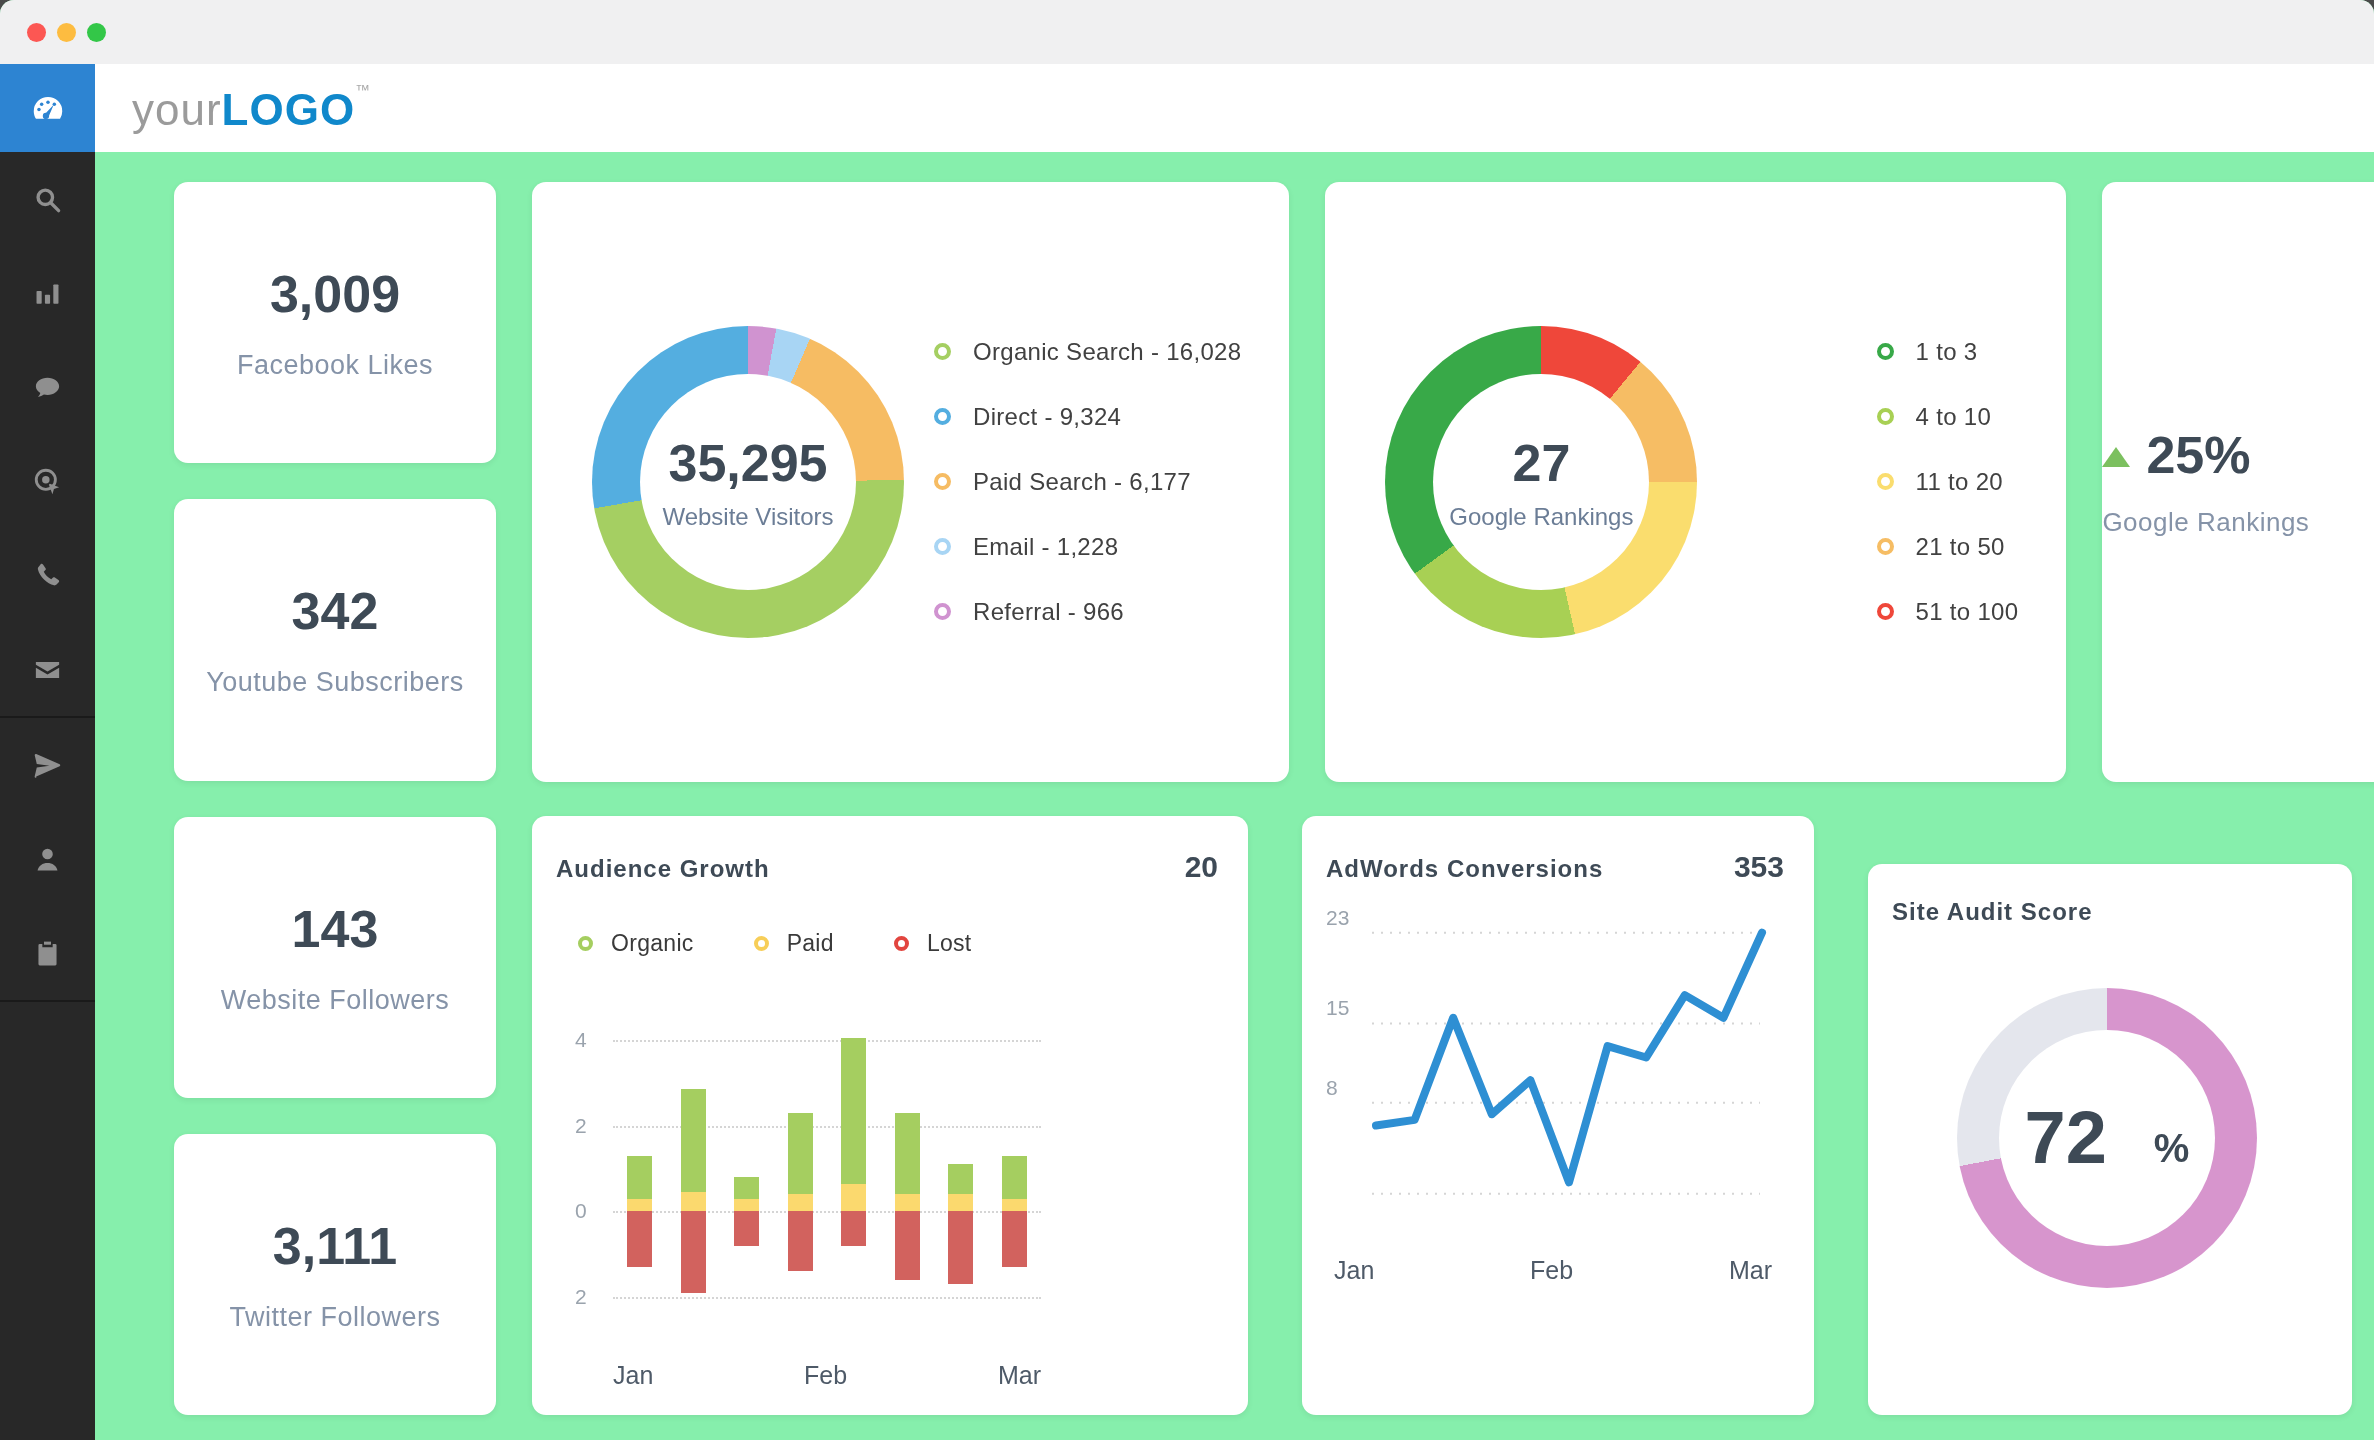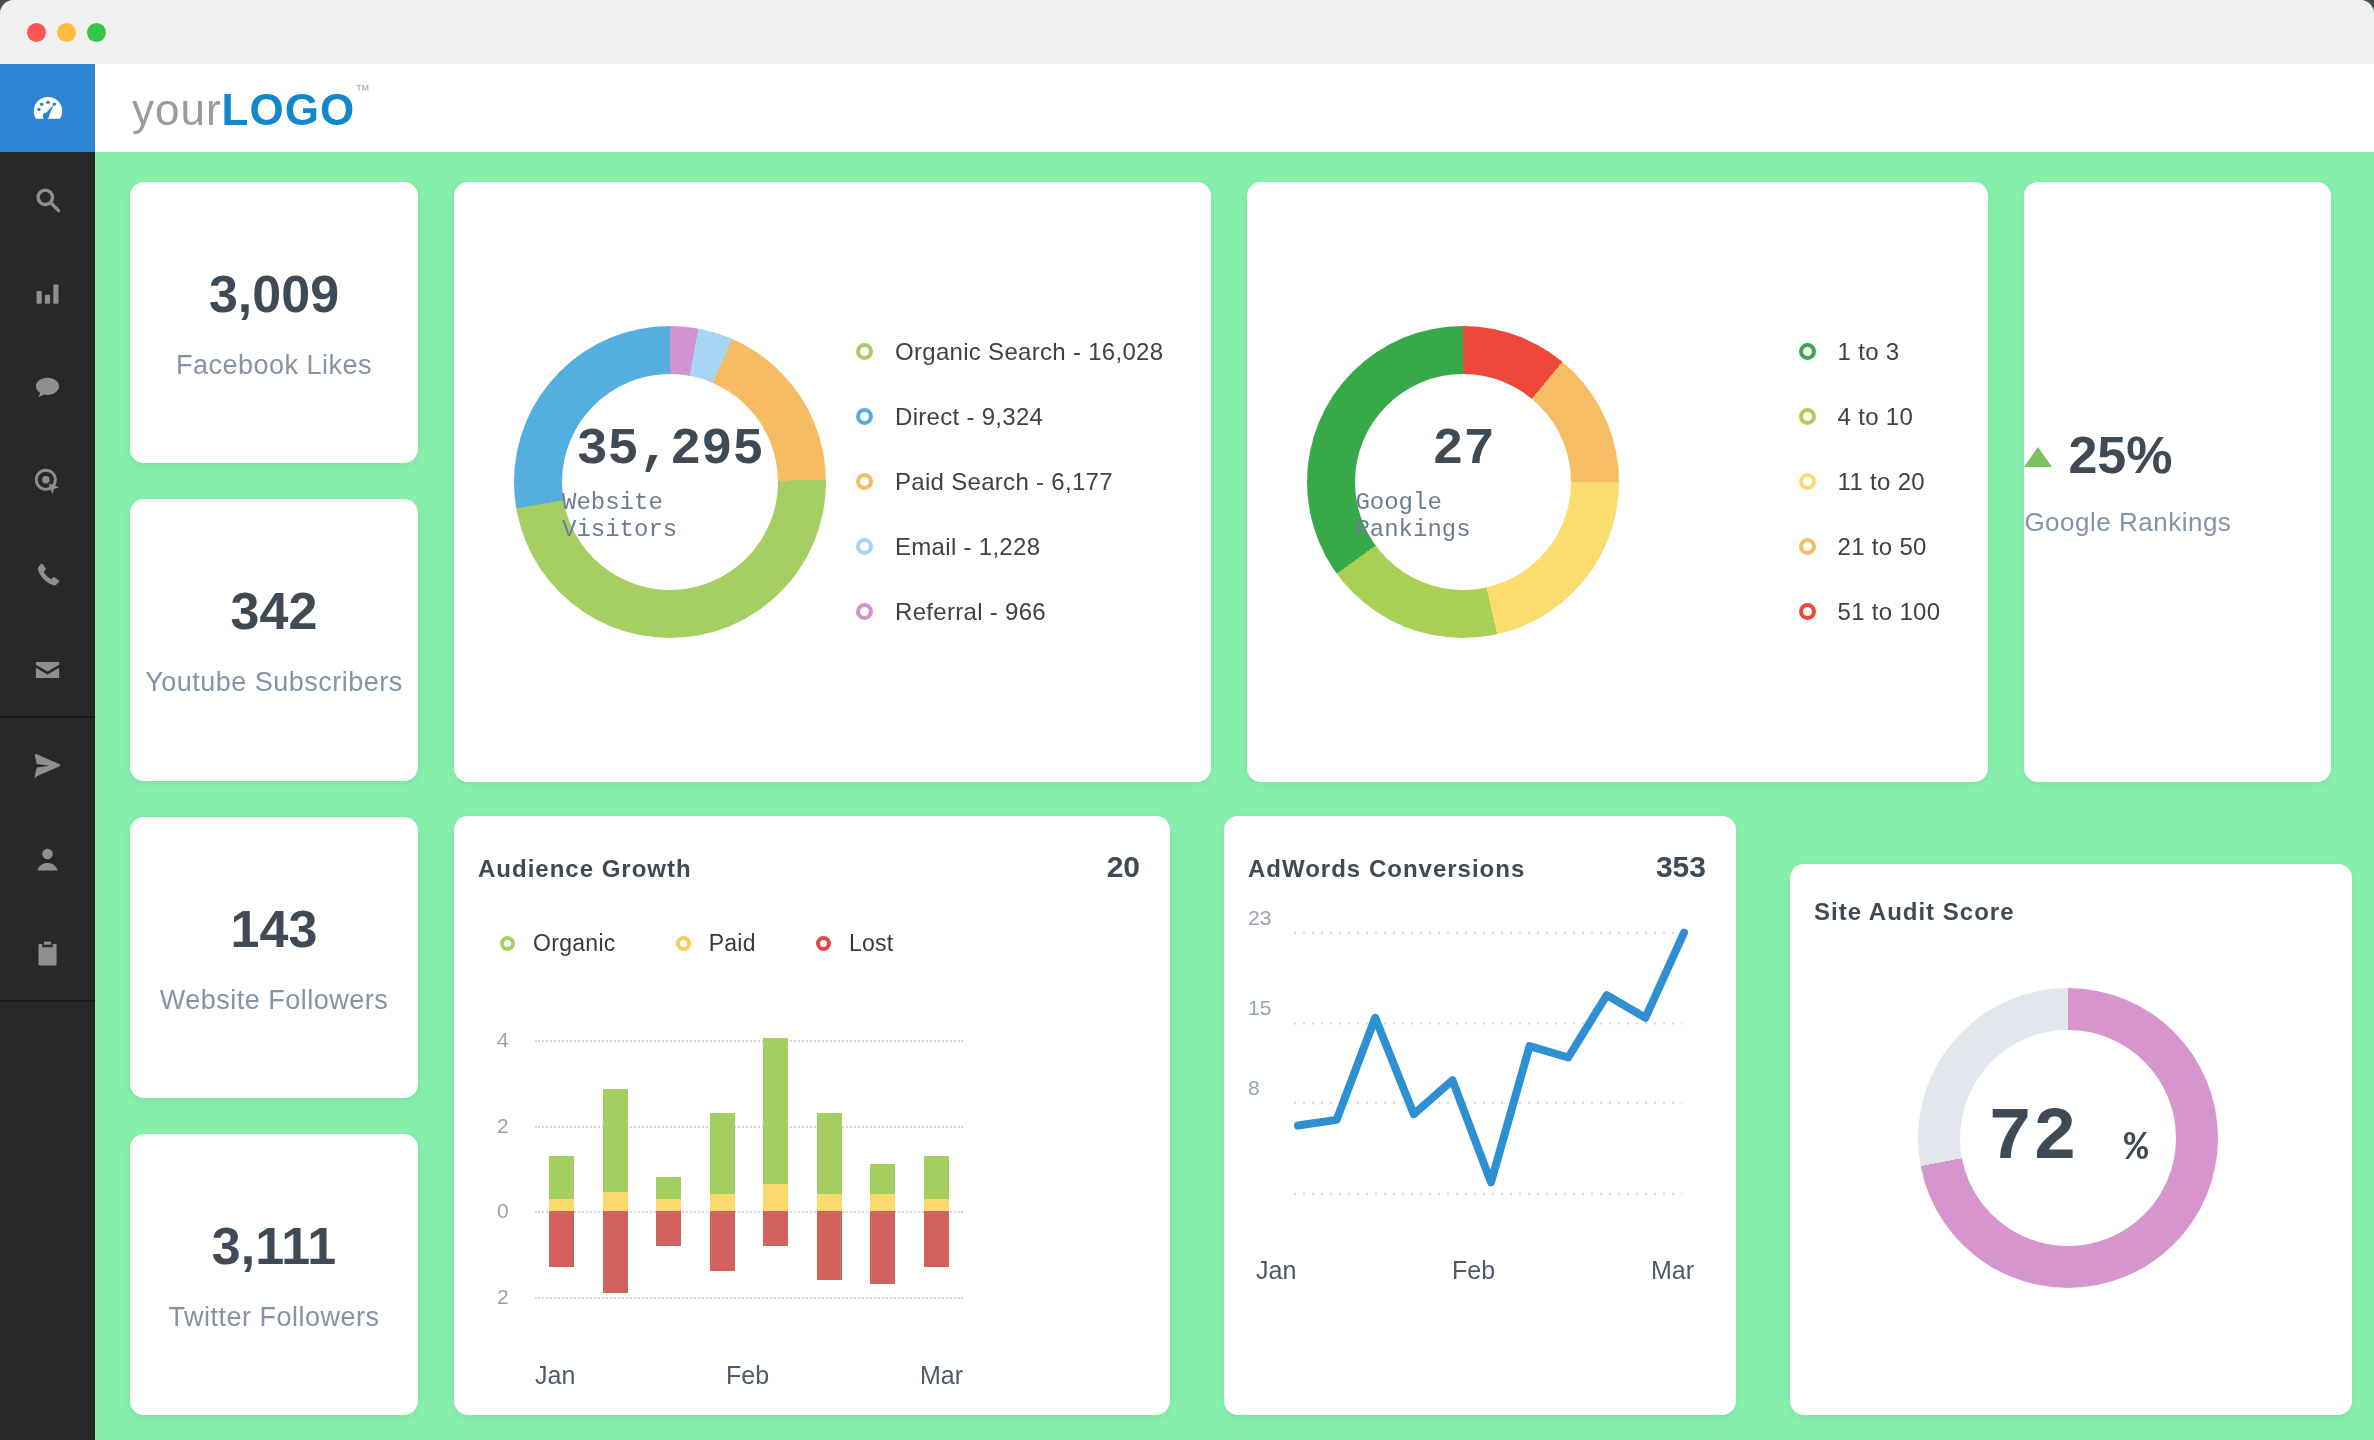--- a/index.html
+++ b/index.html
@@ -18,31 +18,31 @@
   .side-item.active svg { width:38px; height:38px; }
   .side-divider { height:0; border-top:2px solid #1a1a1a; }
   .main { flex:1; display:flex; flex-direction:column; min-width:0; }
   .topbar { height:88px; background:#ffffff; display:flex; align-items:center; padding-left:37px; flex:0 0 auto; }
   .logo { font-size:44px; letter-spacing:1px; cursor:pointer; }
   .logo-your { color:#9b9b9b; }
   .logo-main { color:#1088cb; font-weight:bold; }
   .logo-tm { color:#a8a8a8; font-size:15px; vertical-align:30px; letter-spacing:0; }
   .content { flex:1; display:flex; gap:36px; padding:30px 22px 25px 35px; min-height:0; }
   .card { background:#ffffff; border-radius:14px; box-shadow:0 2px 6px rgba(0,0,0,.07); }
-  .stats-col { width:288px; flex:0 0 auto; display:flex; flex-direction:column; gap:36px; }
+  .stats-col { width:322px; flex:0 0 auto; display:flex; flex-direction:column; gap:36px;margin-left:44px; }
   .stat-card { flex:1; display:flex; flex-direction:column; align-items:center; justify-content:center; }
   .stat-value { font-size:52px; font-weight:bold; color:#3e4a56; }
   .stat-label { font-size:27px; color:#8593a8; margin-top:26px; letter-spacing:.5px; }
   .main-col { flex:1; display:flex; flex-direction:column; gap:34px; min-width:0; }
   .row { flex:1; display:flex; min-height:0; }
   .row1 { gap:36px; }
   .row2 { gap:54px; }
   .chart-card { flex:0 0 741px; }
   .donut-wrap { height:100%; display:flex; align-items:center; justify-content:space-between; padding:0 48px 0 60px; }
-  .donut { position:relative; border-radius:50%; flex:0 0 auto; cursor:pointer;font-family:Liberation Mono, monospace; }
+  .donut { position:relative; border-radius:50%; flex:0 0 auto; cursor:pointer; }
   .donut-lg { width:312px; height:312px; }
   .donut-center { position:absolute; inset:48px; background:#ffffff; border-radius:50%;
     display:flex; flex-direction:column; align-items:center; justify-content:center; }
   .donut-value { font-size:52px; font-weight:bold; color:#3e4a56; }
   .donut-label { font-size:24px; color:#6b7d96; margin-top:10px; }
   .legend-col { display:flex; flex-direction:column; gap:37px; margin-left:30px; }
   .legend-item { display:flex; align-items:center; gap:22px; }
   .ring { width:17px; height:17px; border-radius:50%; border:4.5px solid #ccc; flex:0 0 auto; }
   .legend-text { font-size:24px; color:#414141; letter-spacing:.3px; white-space:nowrap; }
   .right-col { flex:0 0 307px; display:flex; flex-direction:column; gap:33px; }

